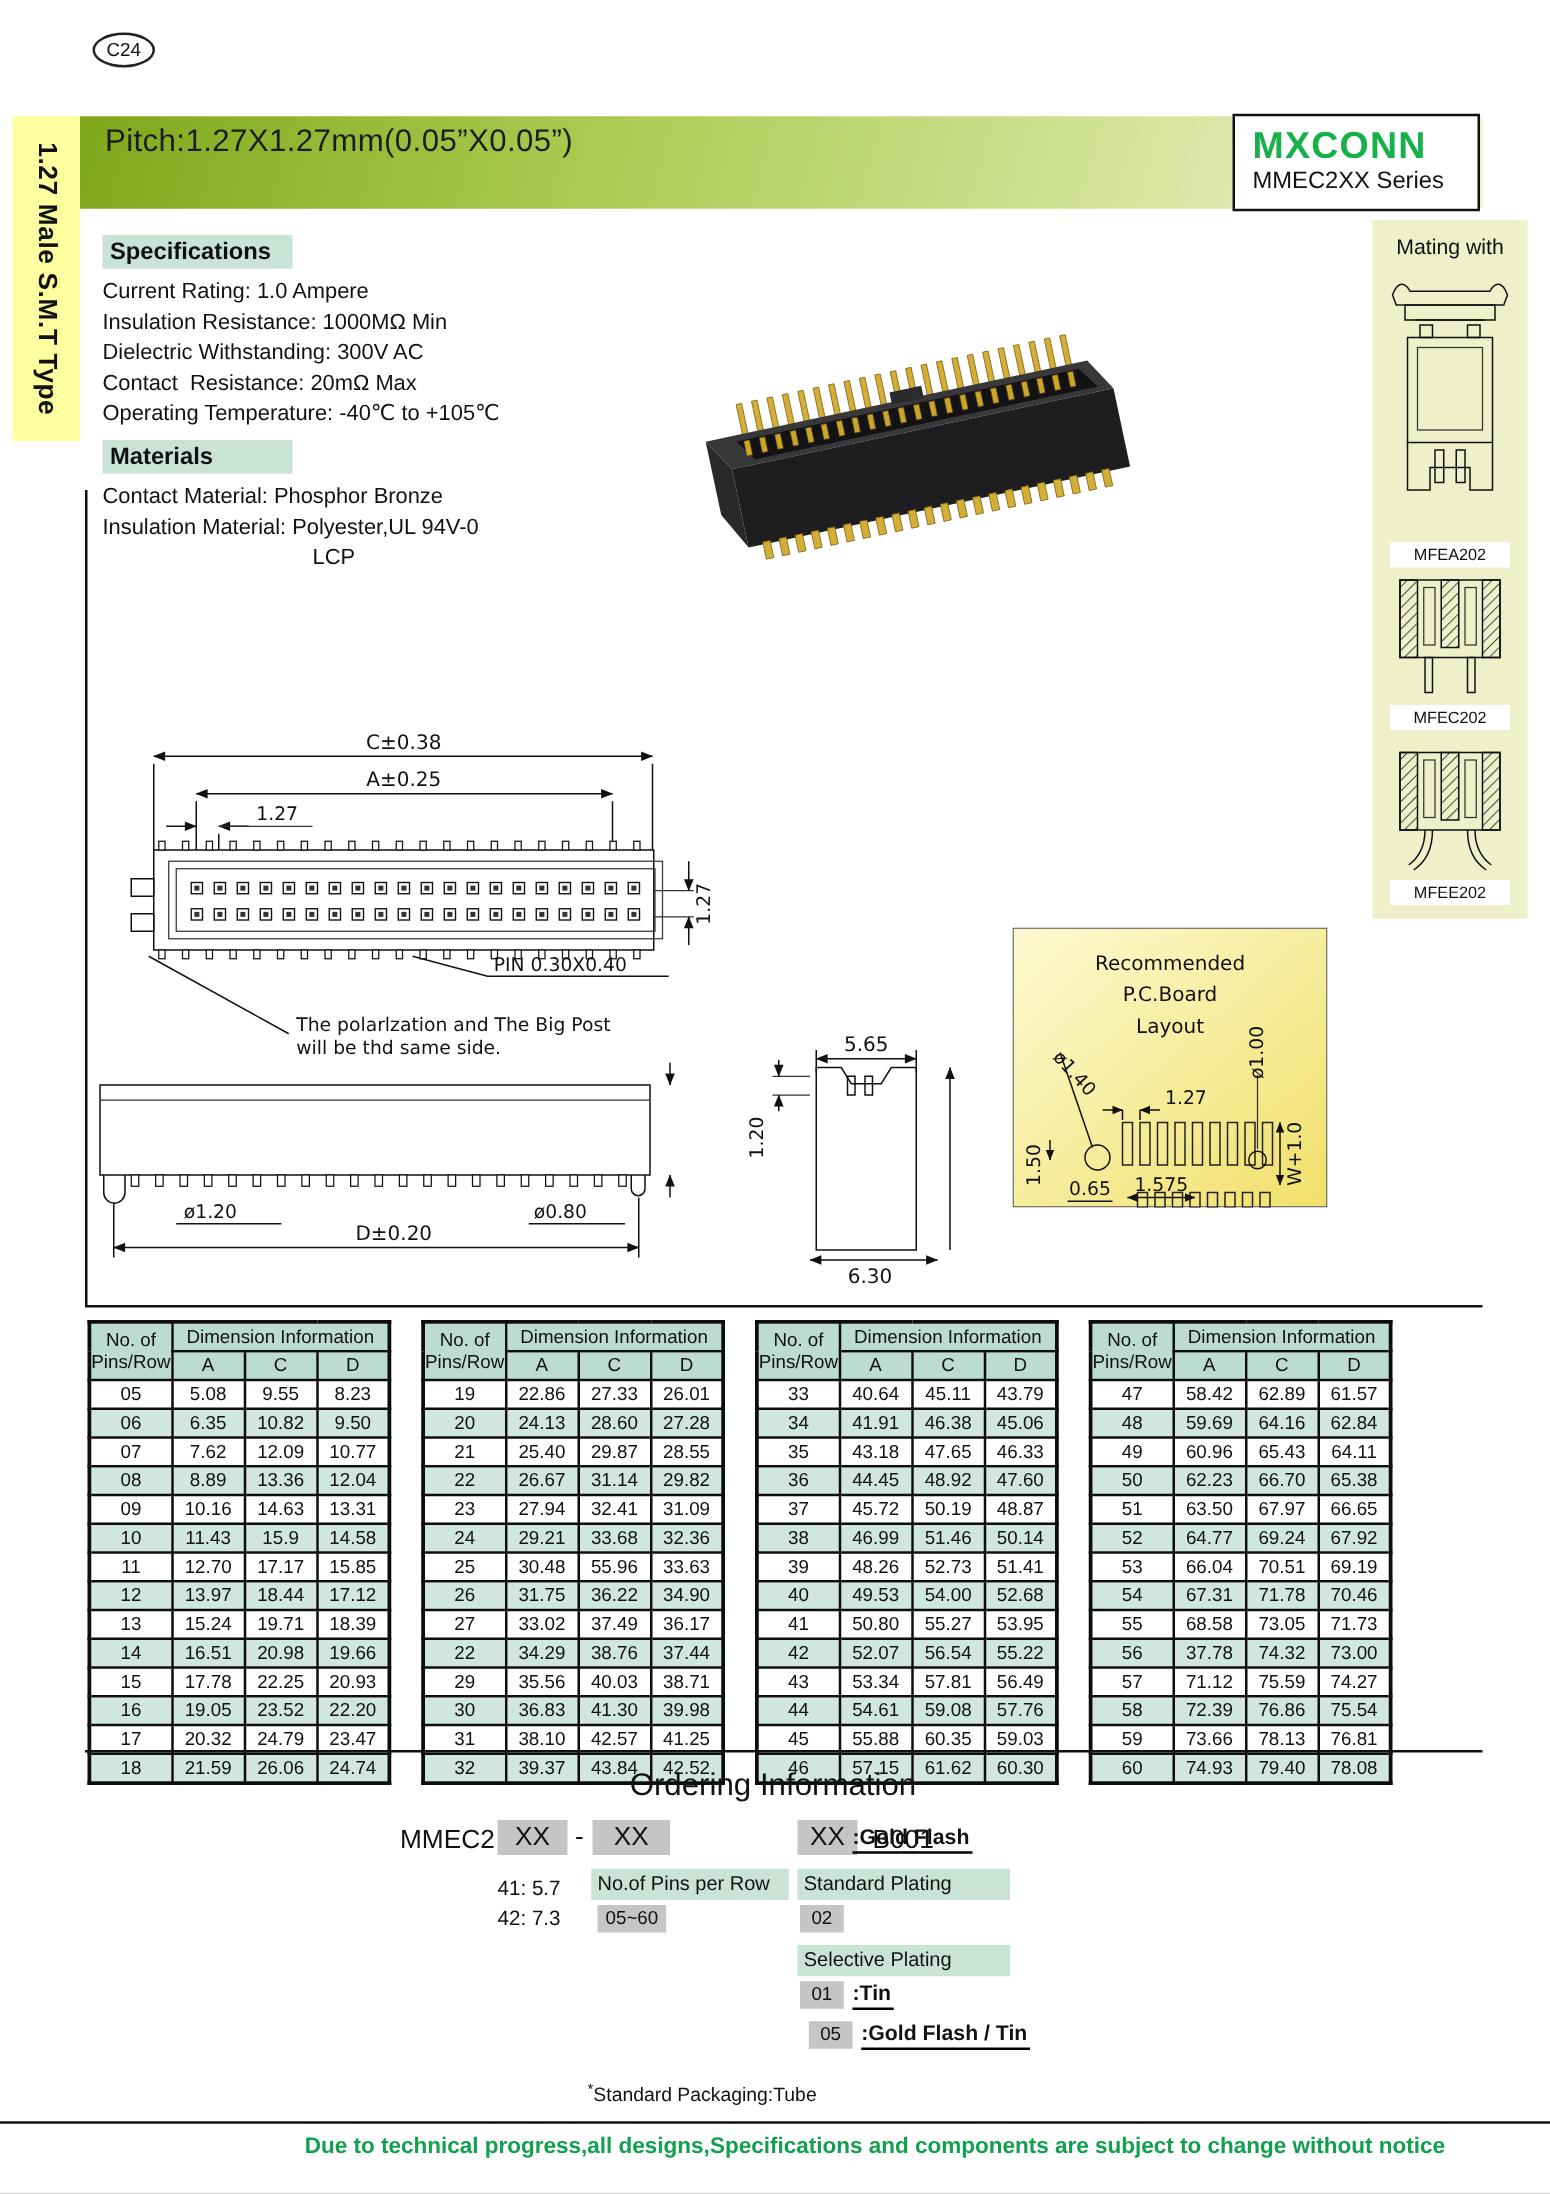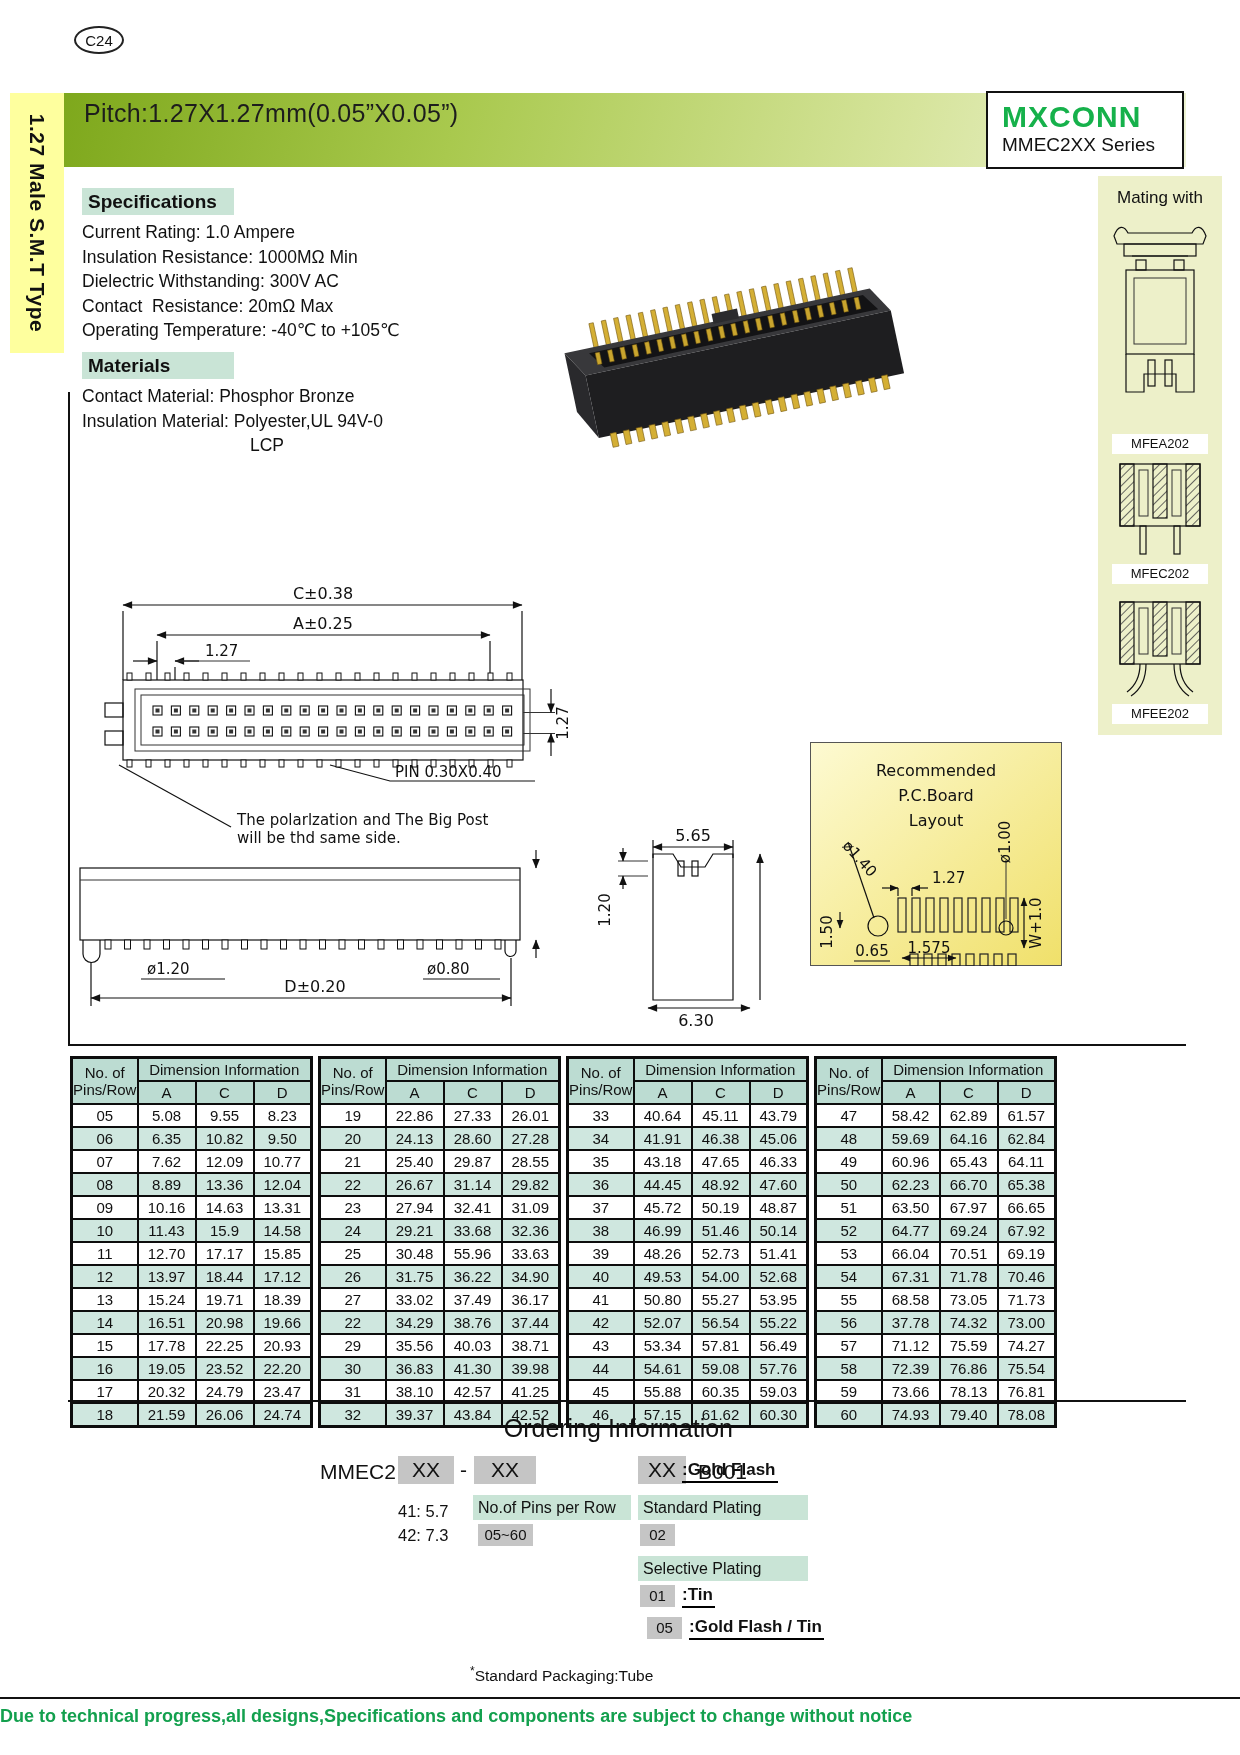--- a/index.html
+++ b/index.html
@@ -34,40 +34,40 @@
 
   
   .sec-head{width:152px;height:27px;background:#c9e4d6;font-weight:bold;font-size:19px;
        line-height:27px;padding-left:6px;box-sizing:border-box;}
   .spec-line{height:24.5px;font-size:17.5px;white-space:pre;}
   .lcp-indent{padding-left:168px;}
 
   .rule{background:#111;}
 
   
-  .tables-row{left:70px;top:1056px;display:flex;gap:5px;}
+  .tables-row{left:70px;top:1056px;display:flex;gap:24px;}
   table.dimtable{border-collapse:collapse;table-layout:fixed;width:240px;font-size:15px;}
   table.dimtable td{border:2px solid #0d0d0d;text-align:center;height:21px;padding:0;overflow:hidden;}
   table.dimtable{border:3px solid #0d0d0d;}
   table.dimtable td.hd{background:#bcdcd2;}
   table.dimtable tr.alt td{background:#cfe7df;}
 
   
   .ord-title{font-size:25px;text-align:right;}
   .graybox{background:#c5c5c5;text-align:center;}
   .bigbox{width:56px;height:28px;font-size:21px;line-height:28px;}
   .tealstrip{background:#c9e4d6;font-size:16px;line-height:25px;padding-left:5px;box-sizing:border-box;}
   .codebox{width:35px;height:22px;font-size:15px;line-height:22px;}
   .plat-label{font-size:17px;font-weight:bold;border-bottom:2px solid #000;padding:0 2px 1px 0;}
   .otext{font-size:21px;}
   .htext{font-size:16.5px;}
   .pack{font-size:15.5px;}
   .pack sup{font-size:12px;}
 
-  .footer{left:0;top:1706px;width:1120px;text-align:left;font-size:18px;font-weight:600;color:#13a04e;}
+  .footer{left:0;top:1706px;width:1120px;text-align:right;font-size:18px;font-weight:600;color:#13a04e;padding-left:36px;}
 
   svg text{font-family:"DejaVu Sans","Liberation Sans",sans-serif;}
   .dt{font-size:15px;fill:#111;}
   .dt2{font-size:16px;fill:#111;}
   .cad{stroke:#111;stroke-width:1.2;fill:none;}
   .cadthin{stroke:#333;stroke-width:1;fill:none;}
 </style>
 </head>
 <body>
 

